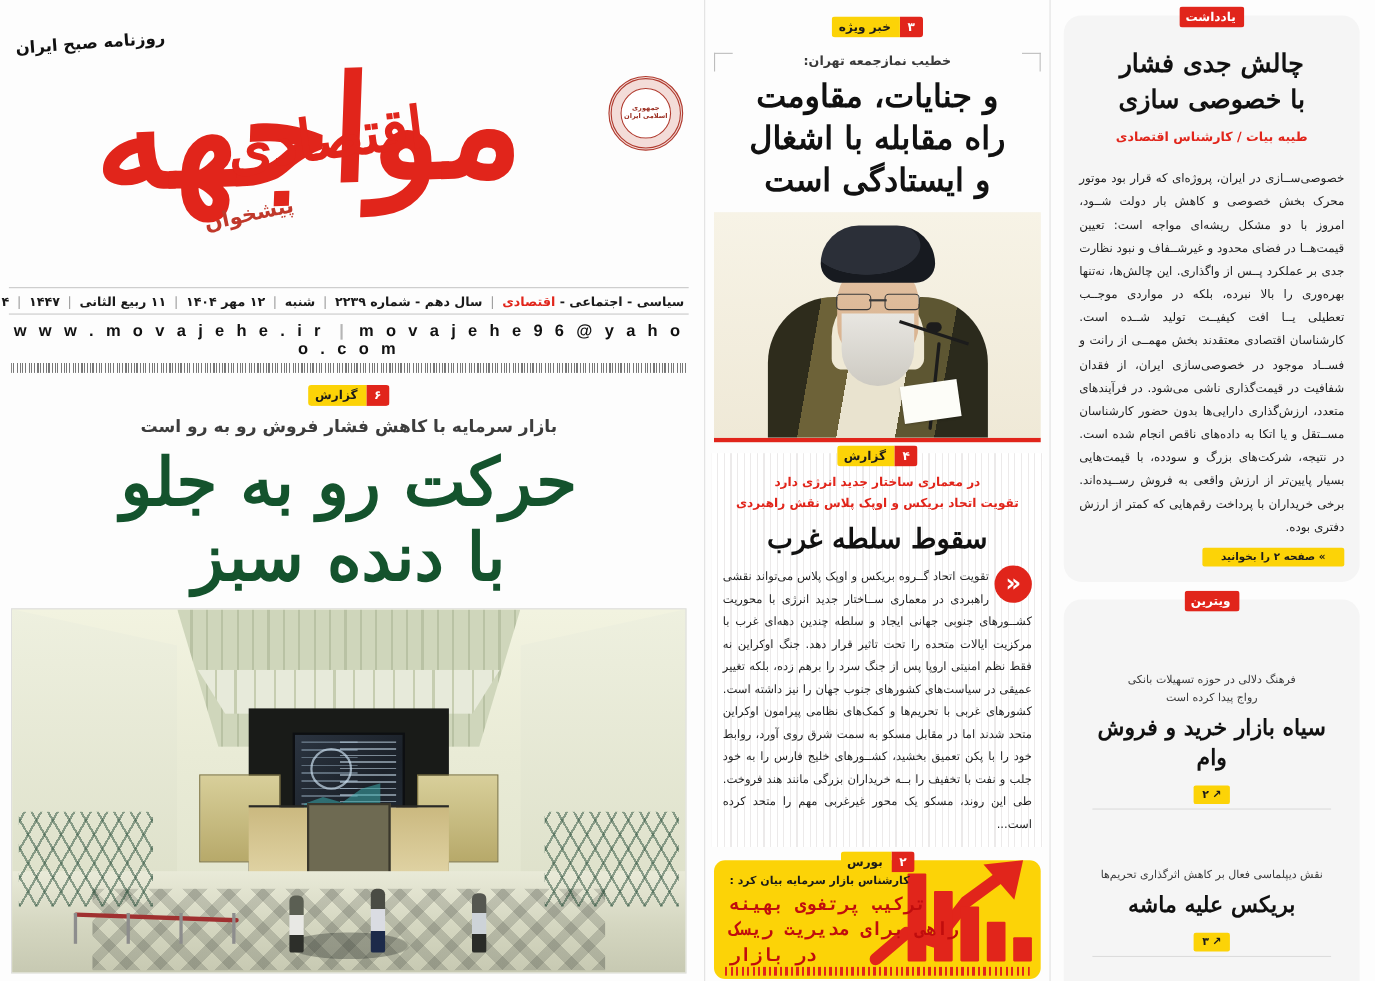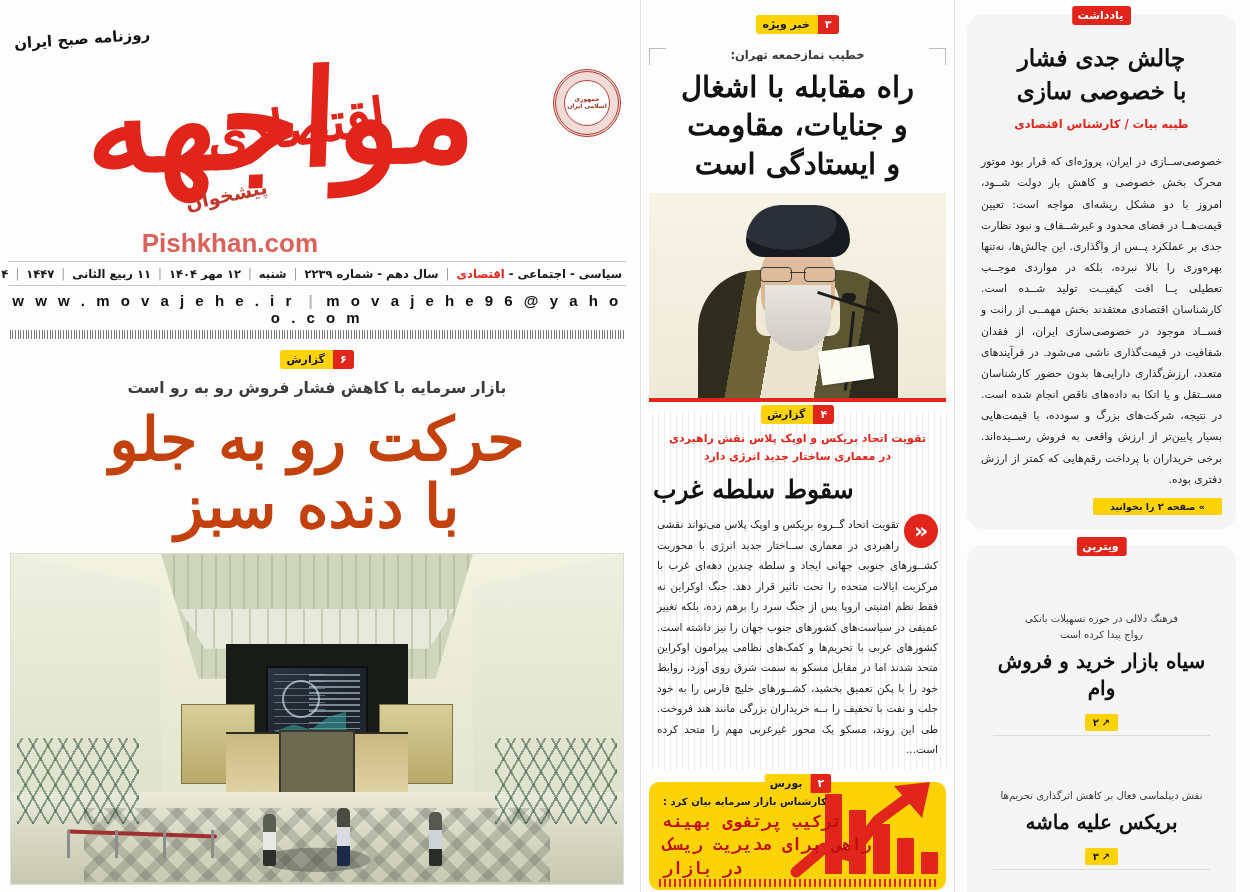--- a/index.html
+++ b/index.html
@@ -122,21 +122,21 @@
 
   .badge-center{text-align:center;margin:10px 0 6px;}
 
   .kicker{
     text-align:center;font-size:15.5px;color:#3d3d3d;
     font-weight:700;margin:8px 10px 6px;line-height:1.5;
   }
   .headline-main{
     text-align:center;
     font-family:"DejaVu Serif","Liberation Serif",serif;
-    font-size:60px;line-height:1.12;font-weight:700;color:#c2410c;
+    font-size:60px;line-height:1.12;font-weight:700;color:#14532d;
     margin:4px 6px 12px;letter-spacing:-1px;
   }
   .photo-main{
     margin:4px 2px 0;height:330px;
     border:1px solid #ddd;
     position:relative;overflow:hidden;
     background:#eef0e2;
   }
 
   
@@ -234,21 +234,21 @@
   .cl-paper{position:absolute;left:calc(50% + 22px);bottom:16px;width:52px;height:34px;background:#fdfdf8;transform:rotate(-8deg);box-shadow:0 1px 2px rgba(0,0,0,.2);}
   .cl-cable{position:absolute;left:calc(50% + 50px);top:118px;width:3px;height:80px;background:#1c1c1c;border-radius:2px;transform:rotate(6deg);}
 
   .ruled{
     background:repeating-linear-gradient(90deg,#ffffff 0 5px,#eceaea 5px 6px);
     padding:8px 6px 10px;margin-top:10px;
   }
   .c2-kicker{
     text-align:center;font-size:11px;line-height:1.7;color:#e1251b;font-weight:700;margin:6px 6px 8px;}
   .c2-headline{
-    text-align:left;font-family:"DejaVu Serif","Liberation Serif",serif;
+    text-align:center;font-family:"DejaVu Serif","Liberation Serif",serif;
     font-size:25px;font-weight:700;color:#111;margin:4px 0 10px;}
   .c2-body{
     font-size:10.5px;line-height:1.95;color:#1f1f1f;text-align:justify;
     padding:0 4px;position:relative;}
   .dropcap-q{
     float:right;width:34px;height:34px;border-radius:50%;background:#e1251b;color:#fff;
     display:flex;align-items:center;justify-content:center;
     font-size:22px;font-weight:700;margin:0 0 3px 7px;shape-outside:circle();}
 
   .promo{
@@ -308,21 +308,20 @@
       <div class="mh-topline">روزنامه صبح ایران</div>
 
       <div class="seal">
         <div class="seal-inner">جمهوری اسلامی ایران</div>
       </div>
 
       <div class="logo-wrap">
         <div class="logo-main">مواجهه</div>
         <div class="logo-sub">اقتصادی</div>
         <div class="logo-tiny">پیشخوان</div>
-        <div class="logo-watermark">Pishkhan.com</div>
       </div>
     </div>
 
     <div class="mh-info">
       <span>سیاسی - اجتماعی -</span>
       <span class="hl">اقتصادی</span>
       <span class="sep">|</span>
       <span>سال دهم - شماره ۲۲۳۹</span>
       <span class="sep">|</span>
       <span>شنبه</span>
@@ -399,22 +398,22 @@
     <div style="text-align:center;">
       <span class="badge yellow">
         <span class="b-num">۳</span>
         <span class="b-txt">خبر ویژه</span>
       </span>
     </div>
 
     <div class="corner-box">
       <div class="c-kicker">خطیب نمازجمعه تهران:</div>
       <div class="c-headline">
+        <div>و جنایات، مقاومت</div>
         <div>راه مقابله با اشغال</div>
-        <div>و جنایات، مقاومت</div>
         <div>و ایستادگی است</div>
       </div>
     </div>
 
     <div class="c-photo">
       <div class="cl-bg"></div>
       <div class="cl-body"></div>
       <div class="cl-collar"></div>
       <div class="cl-face"></div>
       <div class="cl-beard"></div>
@@ -431,22 +430,22 @@
     </div>
 
     <div class="ruled">
       <div style="text-align:center;margin:-16px 0 4px;">
         <span class="badge yellow">
           <span class="b-num">۴</span>
           <span class="b-txt">گزارش</span>
         </span>
       </div>
       <div class="c2-kicker">
+        <div>در معماری ساختار جدید انرژی دارد</div>
         <div>تقویت اتحاد بریکس و اوپک پلاس نقش راهبردی</div>
-        <div>در معماری ساختار جدید انرژی دارد</div>
       </div>
       <div class="c2-headline">سقوط سلطه غرب</div>
       <div class="c2-body">
         <span class="dropcap-q">«</span>
         <span>تقویت اتحاد گــروه بریکس و اوپک پلاس می‌تواند نقشی راهبردی در معماری ســاختار جدید انرژی با محوریت کشــورهای جنوبی جهانی ایجاد و سلطه چندین دهه‌ای غرب با مرکزیت ایالات متحده را تحت تاثیر قرار دهد. جنگ اوکراین نه فقط نظم امنیتی اروپا پس از جنگ سرد را برهم زده، بلکه تغییر عمیقی در سیاست‌های کشورهای جنوب جهان را نیز داشته است. کشورهای غربی با تحریم‌ها و کمک‌های نظامی پیرامون اوکراین متحد شدند اما در مقابل مسکو به سمت شرق روی آورد، روابط خود را با پکن تعمیق بخشید، کشــورهای خلیج فارس را به خود جلب و نفت با تخفیف را بــه خریداران بزرگی مانند هند فروخت. طی این روند، مسکو یک محور غیرغربی مهم را متحد کرده است...</span>
       </div>
     </div>
 
     <div class="promo">
       <div class="promo-badge">

